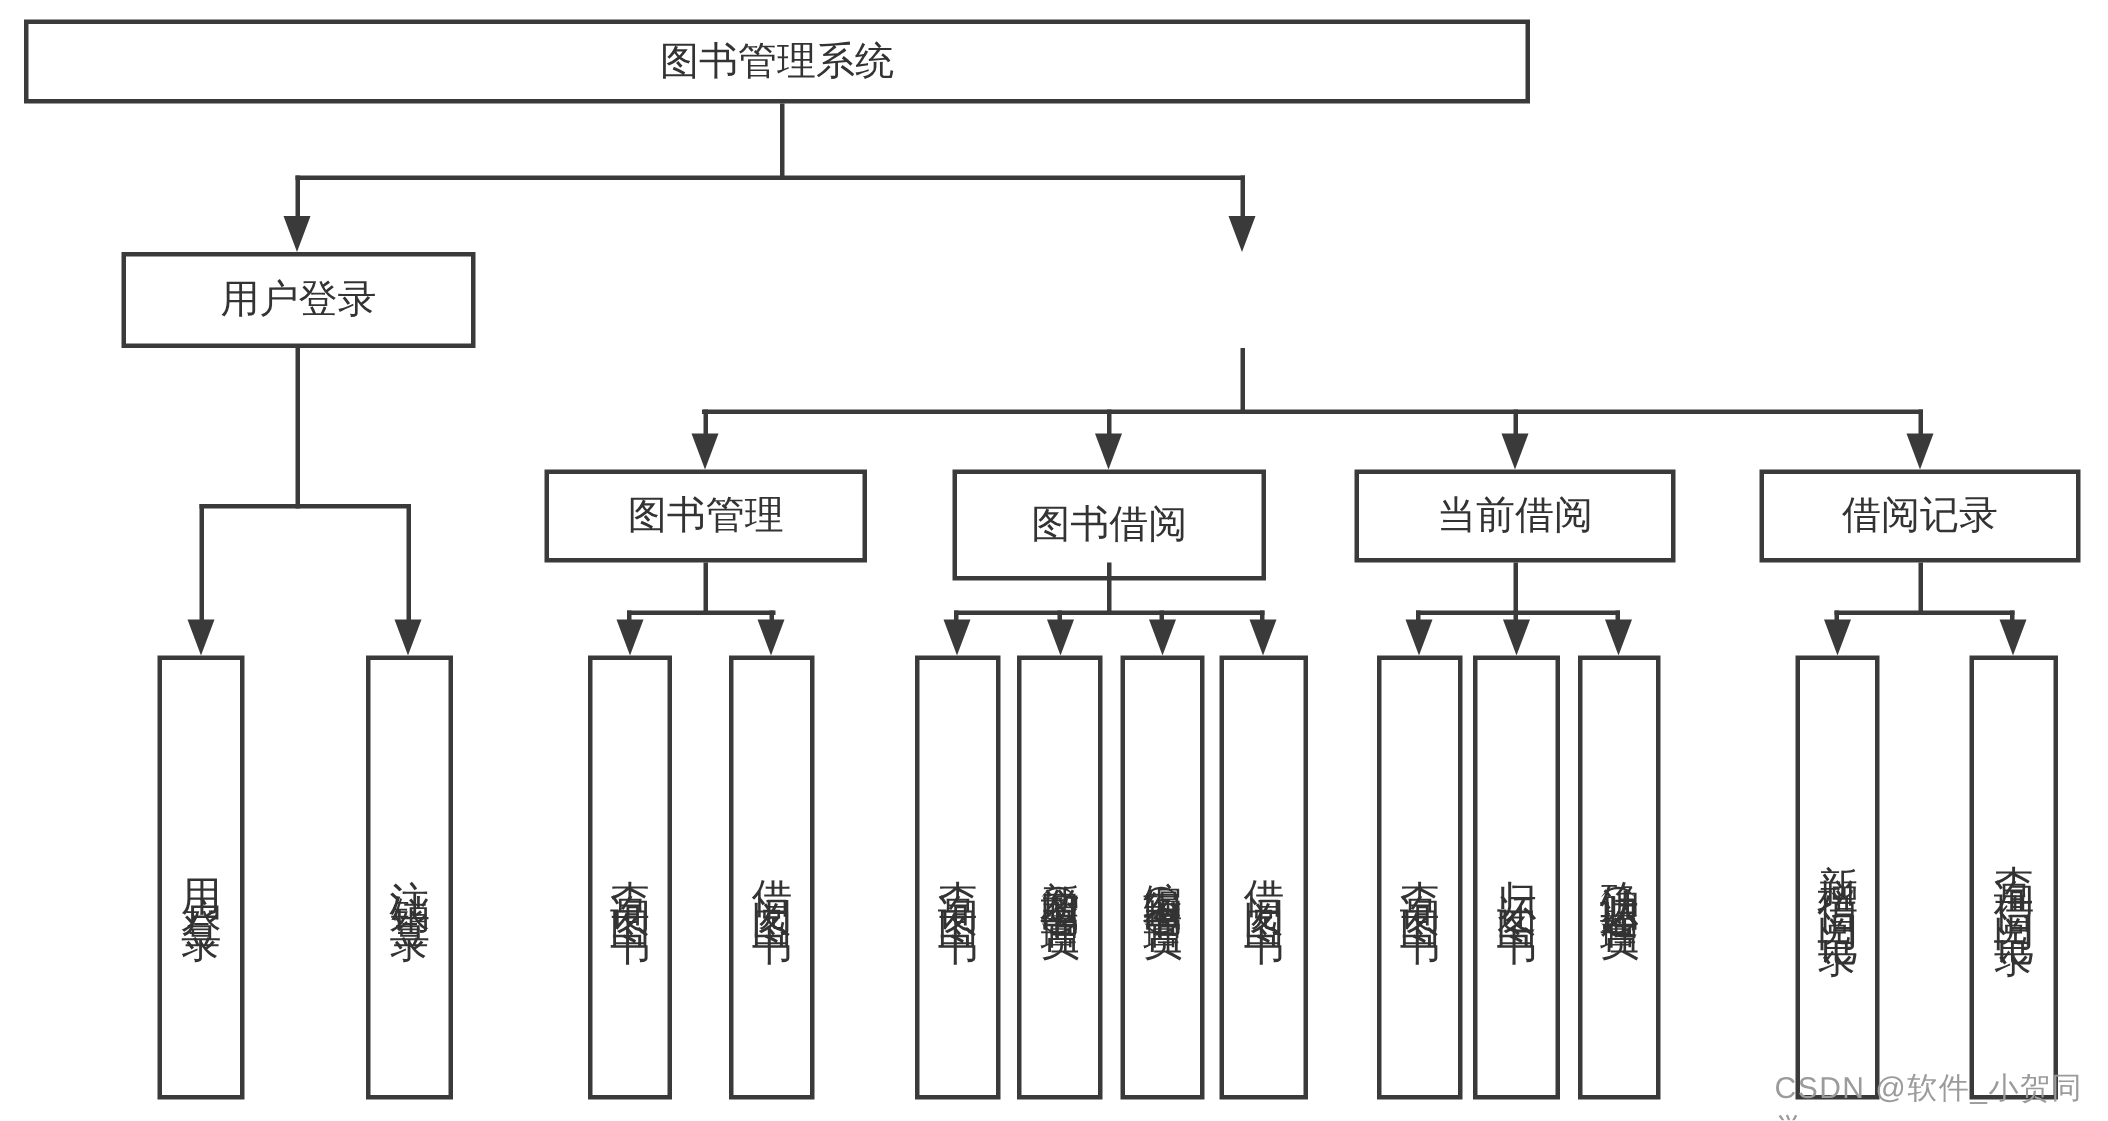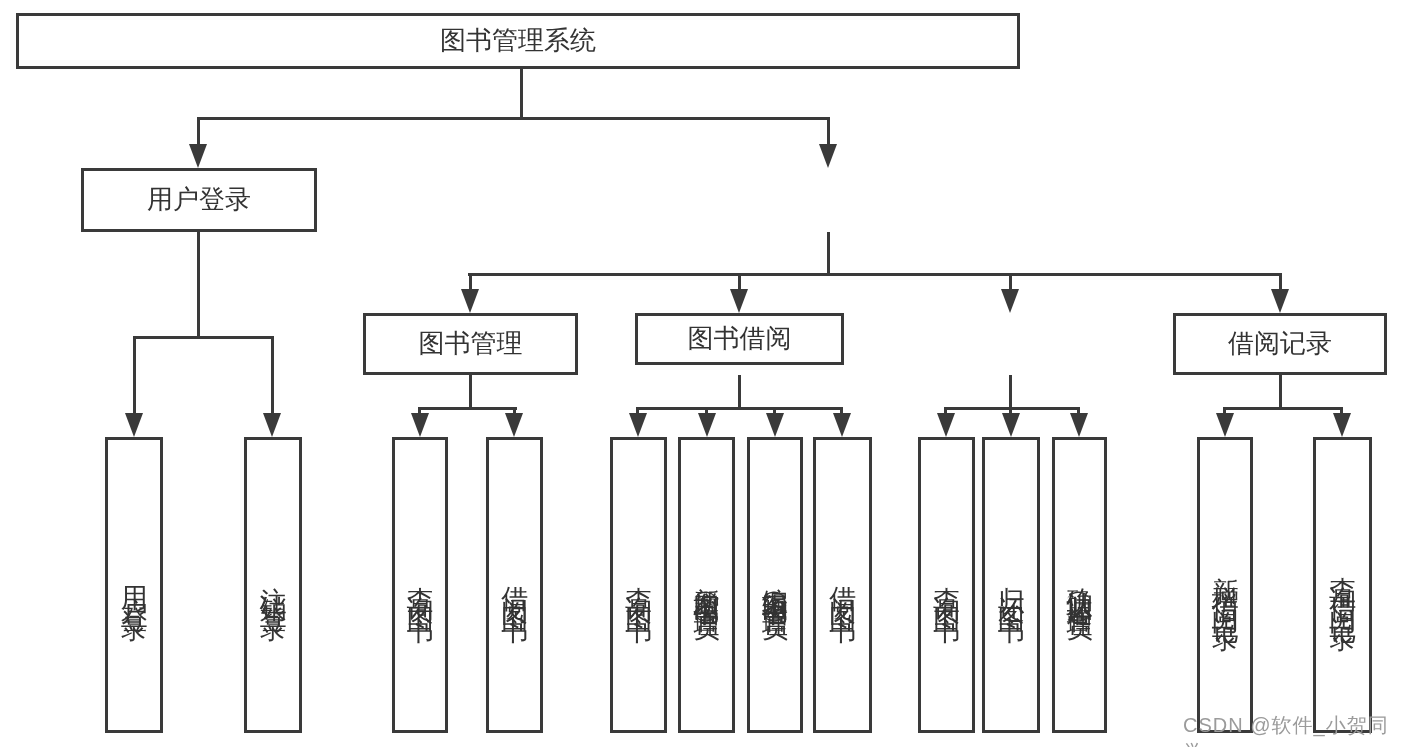--- a/index.html
+++ b/index.html
@@ -65,21 +65,22 @@
   <div class="vline" style="left:469px;top:273px;height:18px"></div>
   <div class="arrow" style="left:461px;top:289px"></div>
   <div class="vline" style="left:738px;top:273px;height:18px"></div>
   <div class="arrow" style="left:730px;top:289px"></div>
   <div class="vline" style="left:1009px;top:273px;height:18px"></div>
   <div class="arrow" style="left:1001px;top:289px"></div>
   <div class="vline" style="left:1279px;top:273px;height:18px"></div>
   <div class="arrow" style="left:1271px;top:289px"></div>
 
   <div class="node" style="left:363px;top:313px;width:215px;height:62px">图书管理</div>
-  <div class="node" style="left:635px;top:313px;width:209px;height:52px">图书借阅</div>
+  <div class="node" style="left:635px;top:313px;width:209px;height:74px">图书借阅</div>
+  <div class="node" style="left:903px;top:313px;width:214px;height:62px">当前借阅</div>
   <div class="node" style="left:1173px;top:313px;width:214px;height:62px">借阅记录</div>
 
   <div class="vline" style="left:469px;top:375px;height:35px"></div>
   <div class="hline" style="left:418px;top:407px;width:99px"></div>
   <div class="vline" style="left:418px;top:407px;height:8px"></div>
   <div class="arrow" style="left:411px;top:413px"></div>
   <div class="vline" style="left:513px;top:407px;height:8px"></div>
   <div class="arrow" style="left:505px;top:413px"></div>
 
   <div class="vline" style="left:738px;top:375px;height:35px"></div>

